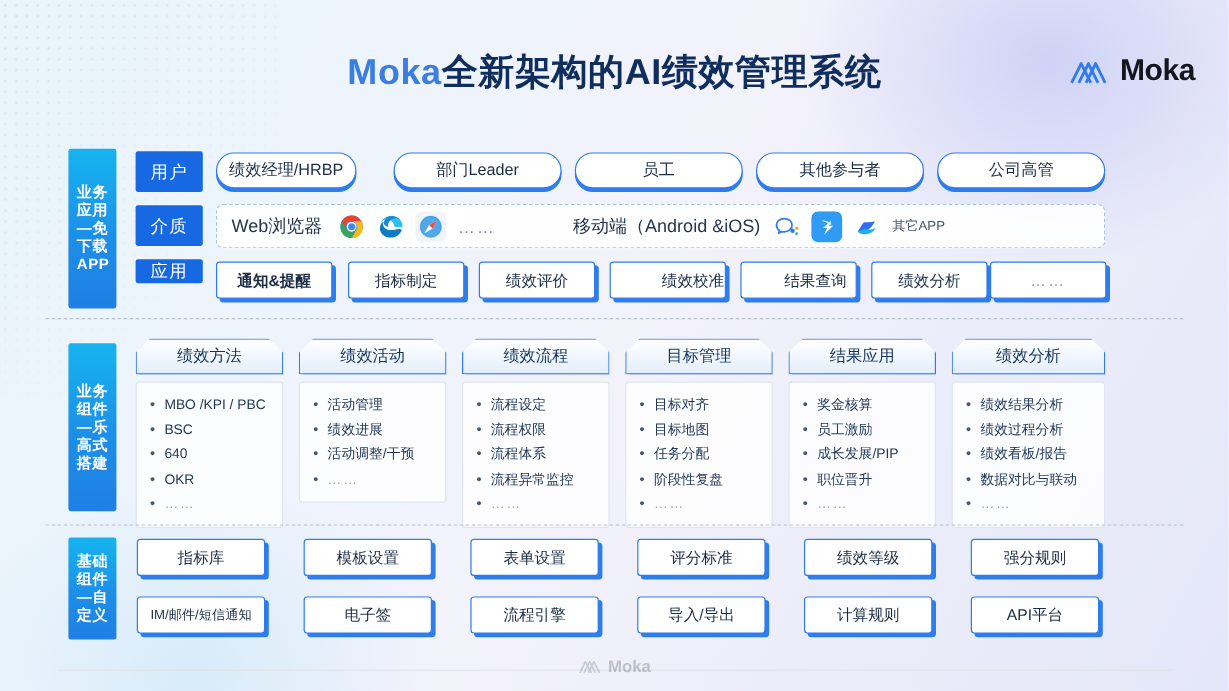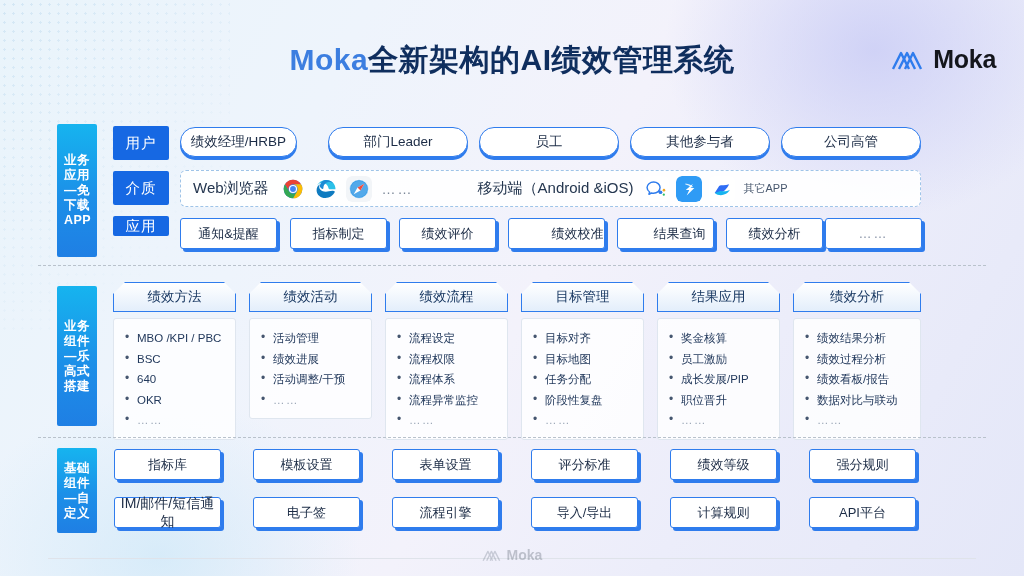--- a/index.html
+++ b/index.html
@@ -252,21 +252,21 @@
 
     <svg class="appicon" viewBox="0 0 32 32" style="margin-left:7px;">
       <rect width="32" height="32" rx="7" fill="#ffffff"></rect>
       <path d="M7 21c4.6.6 9-.6 12.6-3.6 2.2-1.9 3.8-4.3 5.1-7.1-3.2 1-6.2 1.3-9.1 1-1.4-.2-2.6.3-3.3 1.4z" fill="#2f6df5"></path>
       <path d="M7 21c3.7 3 8.9 3.6 13.3 1.3 2.5-1.3 4.2-3.1 5.4-5.3-3.4 1.9-7 2.3-10.6 1.5-1.4-.3-2.7 0-3.7.9z" fill="#16b4ef"></path>
     </svg>
 
     <span class="msmall" style="margin-left:8px;">其它APP</span>
   </div>
 
-  <div class="rbox" style="left:180px; top:218px; width:97px; height:31px;">通知&amp;提醒</div>
+  <div class="rbox" style="left:180px; top:218px; width:97px; height:31px;font-weight:bold;">通知&amp;提醒</div>
   <div class="rbox" style="left:290px; top:218px; width:97px; height:31px;">指标制定</div>
   <div class="rbox" style="left:399px; top:218px; width:97px; height:31px;">绩效评价</div>
   <div class="rbox" style="left:508px; top:218px; width:97px; height:31px;padding-left:42px;">绩效校准</div>
   <div class="rbox" style="left:617px; top:218px; width:97px; height:31px;padding-left:28px;">结果查询</div>
   <div class="rbox" style="left:726px; top:218px; width:97px; height:31px;">绩效分析</div>
   <div class="rbox muted" style="left:825px; top:218px; width:97px; height:31px;">……</div>
 
   <div class="sep" style="top:265px;"></div>
 
   <div class="vlabel" style="left:57px; top:286px; width:40px; height:140px;">
@@ -356,21 +356,21 @@
     <span>基础组件—自定义</span>
   </div>
 
   <div class="rbox" style="left:114px; top:449px; width:107px; height:31px;">指标库</div>
   <div class="rbox" style="left:253px; top:449px; width:107px; height:31px;">模板设置</div>
   <div class="rbox" style="left:392px; top:449px; width:107px; height:31px;">表单设置</div>
   <div class="rbox" style="left:531px; top:449px; width:107px; height:31px;">评分标准</div>
   <div class="rbox" style="left:670px; top:449px; width:107px; height:31px;">绩效等级</div>
   <div class="rbox" style="left:809px; top:449px; width:107px; height:31px;">强分规则</div>
 
-  <div class="rbox" style="left:114px; top:497px; width:107px; height:31px; font-size:14px;">IM/邮件/短信通知</div>
+  <div class="rbox" style="left:114px; top:497px; width:107px; height:31px; font-size:11px;">IM/邮件/短信通知</div>
   <div class="rbox" style="left:253px; top:497px; width:107px; height:31px;">电子签</div>
   <div class="rbox" style="left:392px; top:497px; width:107px; height:31px;">流程引擎</div>
   <div class="rbox" style="left:531px; top:497px; width:107px; height:31px;">导入/导出</div>
   <div class="rbox" style="left:670px; top:497px; width:107px; height:31px;">计算规则</div>
   <div class="rbox" style="left:809px; top:497px; width:107px; height:31px;">API平台</div>
 
   <div class="footer-line"></div>
   <div class="footer-logo">
     <svg class="mark" viewBox="0 0 34 22">
       <path d="M2 20 L10 4 L18 20" fill="none" stroke="#6b7686" stroke-width="2.4" stroke-linejoin="round"></path>

